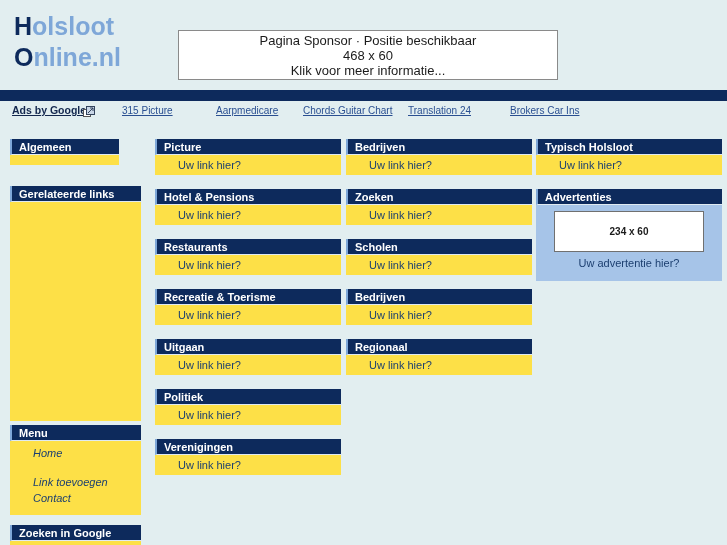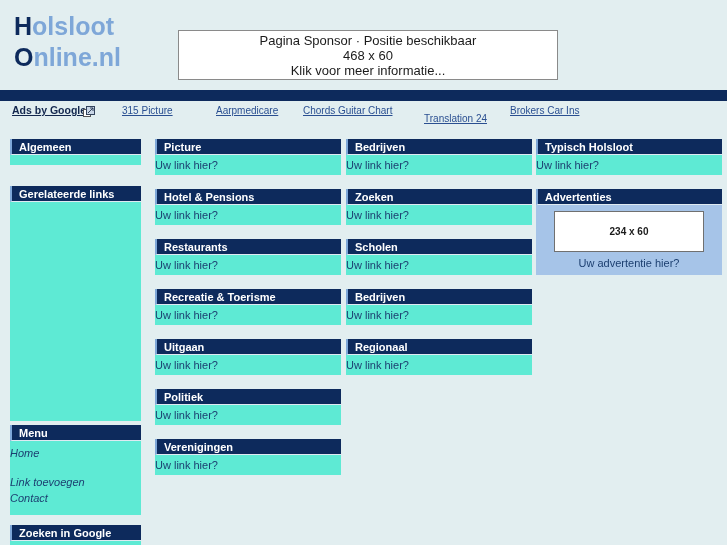--- a/index.html
+++ b/index.html
@@ -93,55 +93,55 @@
     top: 1px;
     font-size: 10px;
     color: #2a4f91;
     text-decoration: underline;
     white-space: nowrap;
     cursor: pointer;
   }
   #ad-link-0 { left: 122px; }
   #ad-link-1 { left: 216px; }
   #ad-link-2 { left: 303px; }
-  #ad-link-3 { left: 424px; margin-top: 8px; }
+  #ad-link-3 { left: 408px; }
   #ad-link-4 { left: 510px; }
 
   
   .panel { position: absolute; }
   .panel-head {
     background: #0d2a5c;
     color: #ffffff;
     font-size: 11px;
     font-weight: bold;
     line-height: 16px;
     height: 16px;
     padding: 0 0 0 7px;
     box-sizing: border-box;
     border-left: 2px solid #7ea7d8;
     border-bottom: 1px solid #dfeaf2;
     white-space: nowrap;
     overflow: hidden;
   }
   .panel-body {
-    background: #5eead4;
+    background: #fde047;
     font-size: 11px;
     line-height: 16px;
-    padding: 2px 0 3px 0;
+    padding: 2px 0 3px 23px;
     box-sizing: border-box;
     color: #1c3f70;
   }
   .panel-body .lnk {
     color: #1c3f70;
     cursor: pointer;
     white-space: nowrap;
   }
 
   
-  #sb-algemeen  { left: 10px; top: 139px;  width: 131px; }
+  #sb-algemeen  { left: 10px; top: 139px;  width: 109px; }
   #sb-algemeen .panel-body { height: 10px; padding-top: 0; padding-bottom: 0; }
 
   #sb-gerel     { left: 10px; top: 186px;  width: 131px; }
   #sb-gerel .panel-body { height: 219px; }
 
   #sb-menu      { left: 10px; top: 425px;  width: 131px; }
   #sb-menu .panel-body { height: 74px; padding-top: 4px; font-style: italic; }
   #sb-menu .menu-gap { height: 13px; }
 
   #sb-zoeken    { left: 10px; top: 525px;  width: 131px; }
@@ -151,21 +151,21 @@
   #col1 { position: absolute; left: 155px; top: 139px; width: 186px; }
   #col2 { position: absolute; left: 346px; top: 139px; width: 186px; }
   #col3 { position: absolute; left: 536px; top: 139px; width: 186px; }
 
   .cat { margin-bottom: 14px; }
   .cat .panel-body { height: 20px; padding-top: 2px; }
 
   
   #adv-body {
     background: #a6c4e8;
-    padding: 6px 0 6px 0;
+    padding: 6px 0 12px 0;
     text-align: center;
   }
   #adv-box {
     width: 150px;
     height: 41px;
     margin: 0 auto 5px auto;
     background: #ffffff;
     border: 1px solid #707070;
     box-sizing: border-box;
     display: flex;

